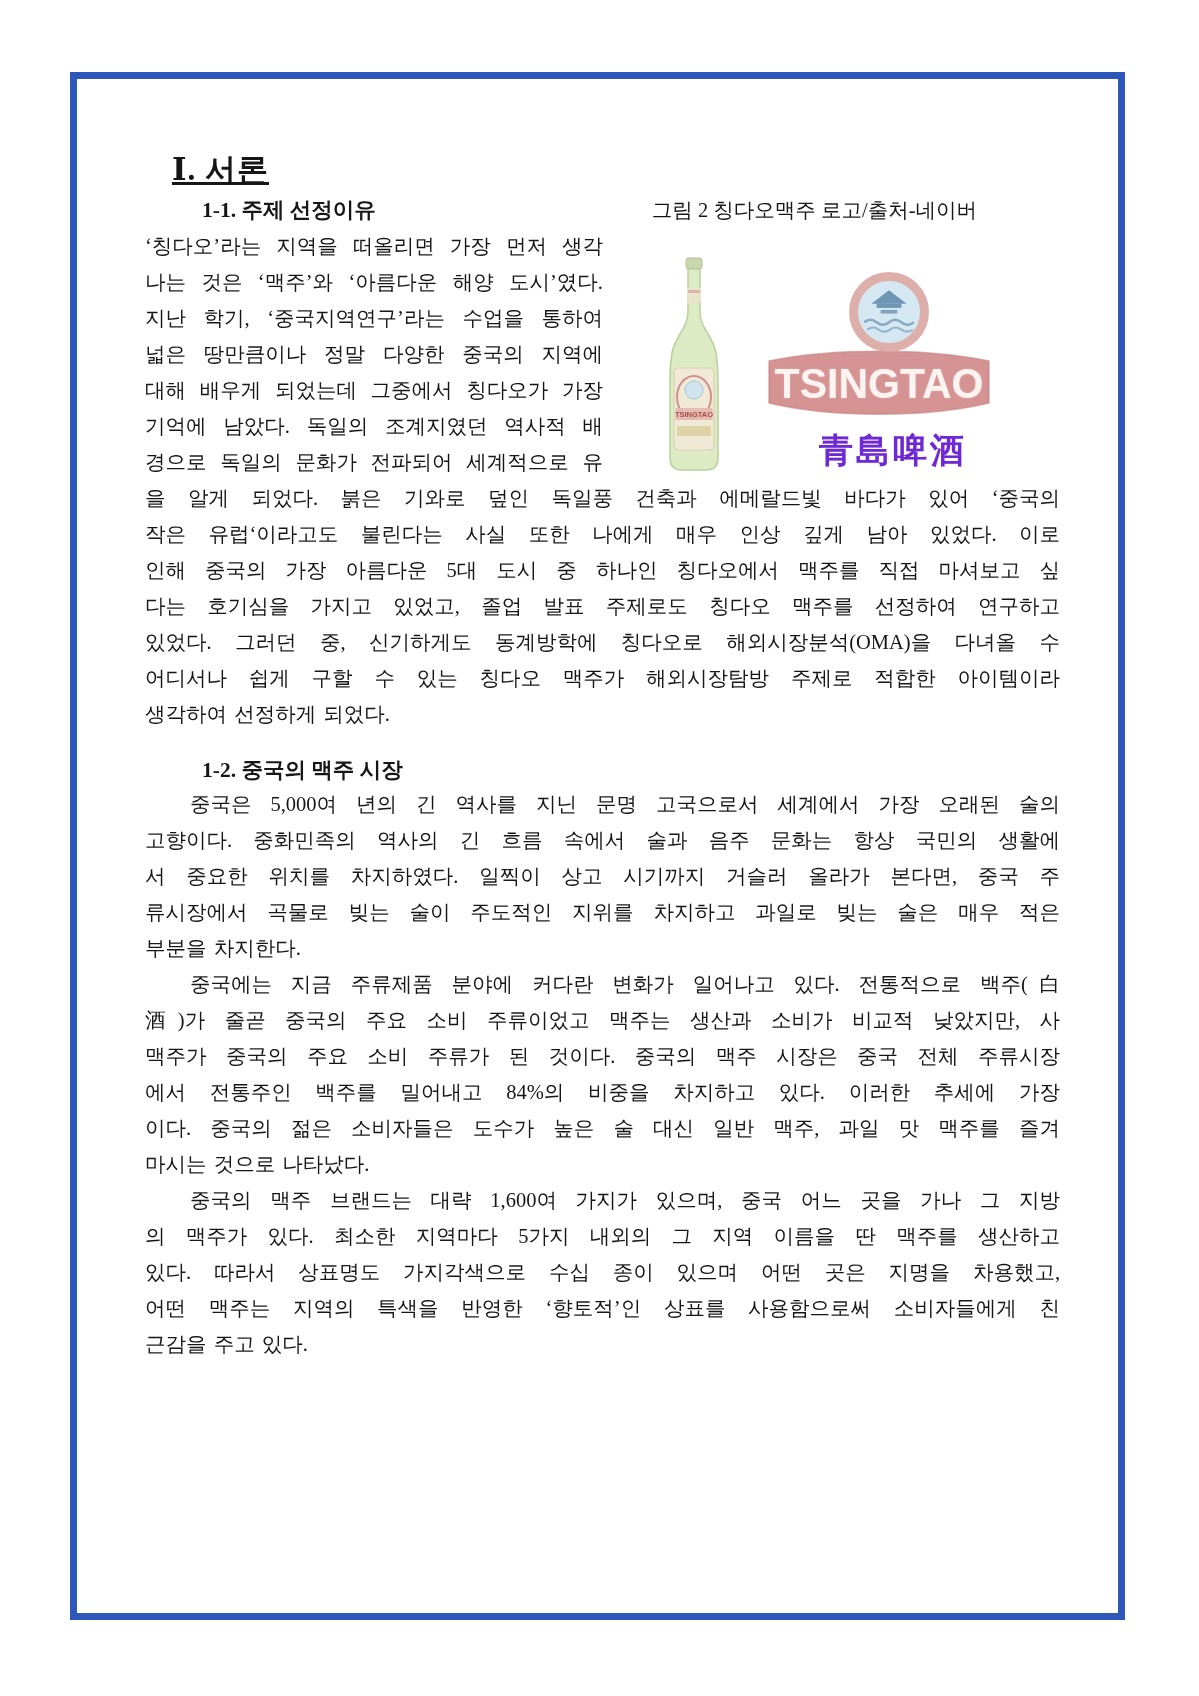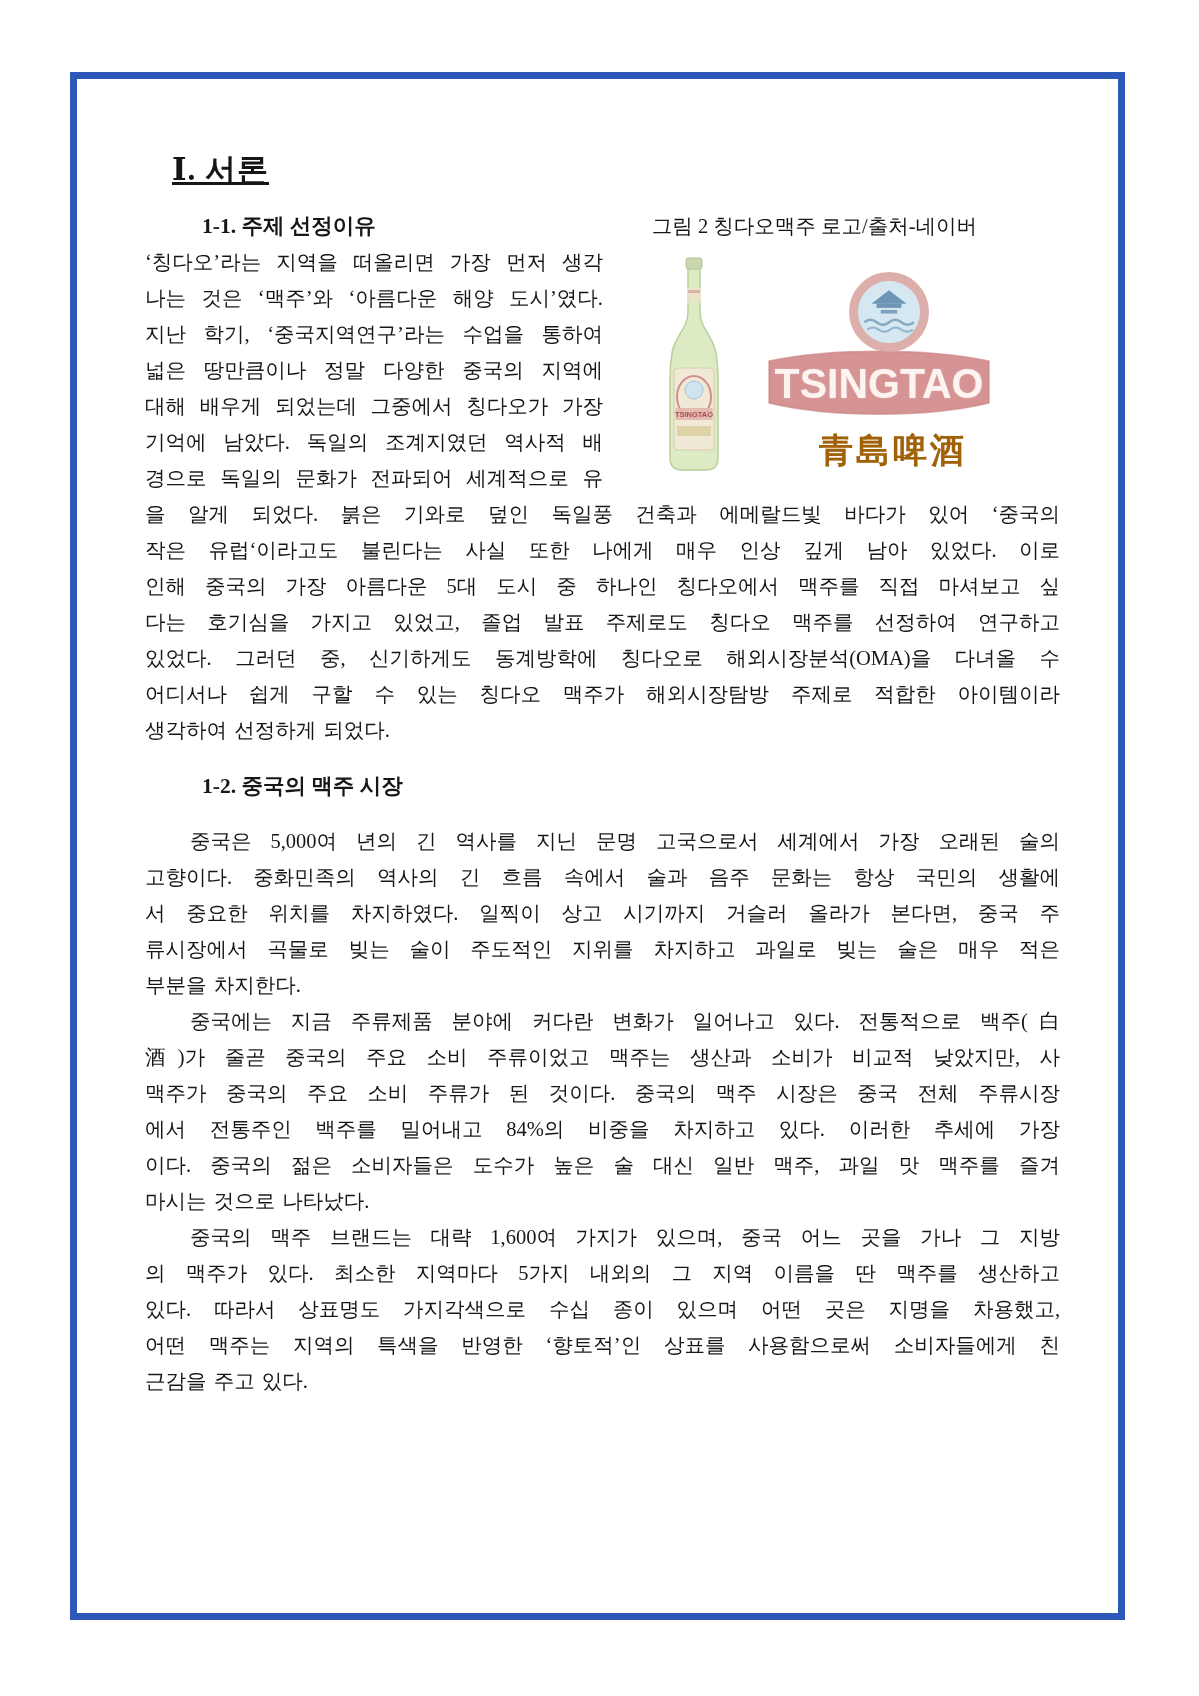--- a/index.html
+++ b/index.html
@@ -8,49 +8,49 @@
     font-family:"Liberation Serif","DejaVu Serif",serif; color:#161616; overflow:hidden;
   }
   .frame {
     position:absolute; left:70px; top:72px; width:1055px; height:1548px;
     border:7px solid #2d57b8; box-sizing:border-box; background:#ffffff;
   }
   .content { position:absolute; left:145px; top:150px; width:915px; }
   .doc-title {
     font-size:31px; font-weight:bold; margin:0 0 0 27px; letter-spacing:1px; line-height:40px;text-decoration:underline;
   }
-  .row1 { display:flex; justify-content:space-between; margin-top:20px; height:34px; align-items:flex-start; }
+  .row1 { display:flex; justify-content:space-between; margin-top:4px; height:34px; align-items:flex-start; }
   .h2 { font-size:21.5px; font-weight:bold; margin-left:57px; line-height:32px; white-space:nowrap; }
   .fig-caption { font-size:20.5px; line-height:32px; margin-right:83px; white-space:nowrap; }
   .line {
     font-size:20.5px; line-height:36px; height:36px; overflow:hidden;
     text-align:justify; text-align-last:justify; word-spacing:2px;
   }
   .line.last { text-align:right; text-align-last:left; }
   .line.ind { padding-left:45px; box-sizing:border-box; }
   .colblock { width:458px; }
-  .h2b { font-size:21.5px; font-weight:bold; margin:22px 0 21px 57px; line-height:32px; }
+  .h2b { font-size:21.5px; font-weight:bold; margin:22px 0 0 57px; line-height:32px; }
 
   
   .figure { position:absolute; left:598px; top:244px; width:465px; height:248px; }
   .bottle { position:absolute; left:64px; top:12px; }
   .logo-emblem {
     position:absolute; left:251px; top:28px; width:80px; height:80px; border-radius:50%;
     background:#d3e7f1; border:9px solid #dcaba6; box-sizing:border-box; z-index:2; opacity:0.95;
   }
   .logo-banner { position:absolute; left:165px; top:100px; width:232px; height:78px; z-index:1; }
   .banner-text {
     position:absolute; left:165px; top:108px; width:232px; height:62px; z-index:3;
     font-family:"Liberation Sans","DejaVu Sans",sans-serif; font-weight:bold;
     font-size:41px; color:#fdf3f1; text-align:center; line-height:62px; letter-spacing:0px;
     transform:scaleY(1.05); text-shadow:0 0 2px #e3b5b2;
   }
   .logo-cn {
     position:absolute; left:210px; top:184px; width:170px; z-index:1;
-    font-size:34px; font-weight:bold; color:#a16207; letter-spacing:3px; line-height:46px;
+    font-size:34px; font-weight:bold; color:#6d28d9; letter-spacing:3px; line-height:46px;
     text-align:center; text-shadow:0 0 1px #e8cccb;
   }
 </style>
 </head>
 <body>
 
 <div class="page">
   <div class="frame"></div>
 
   <div class="figure">

